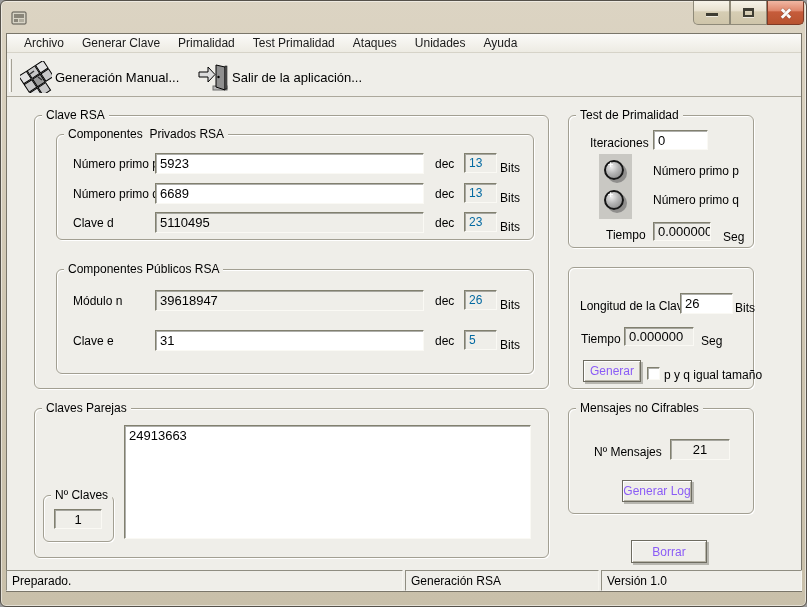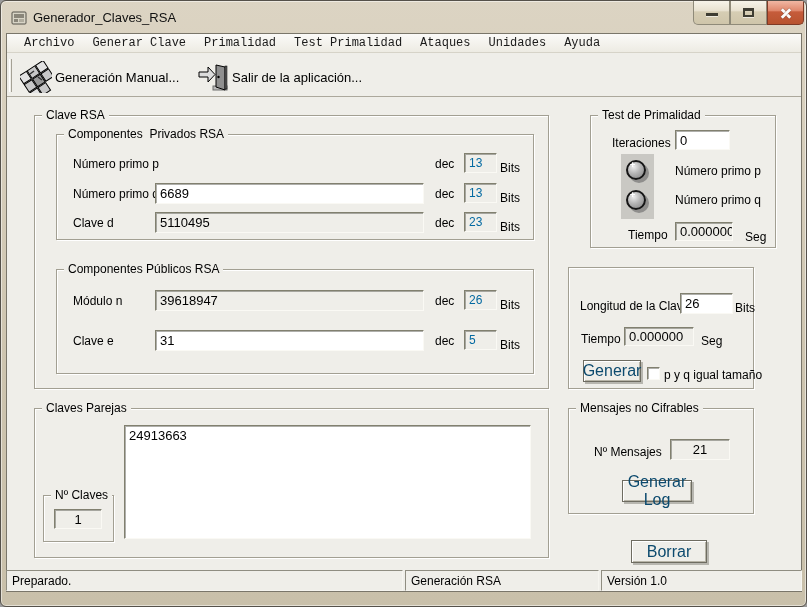--- a/index.html
+++ b/index.html
@@ -32,47 +32,47 @@
   .glyph-x { position:relative; width:14px; height:12px; }
   .glyph-x span { position:absolute; left:1px; top:5px; width:12px; height:3px; background:#FDFDFB; box-shadow:0 0 1px #5A2012; }
   .glyph-x span:nth-child(1){ transform:rotate(45deg); }
   .glyph-x span:nth-child(2){ transform:rotate(-45deg); }
   
   .inner { position:absolute; left:5px; top:32px; width:796px; height:559px;
            border:1px solid #7A766A; background:#EFEEE9; }
   .menubar { position:absolute; left:6px; top:33px; width:794px; height:19px;
     background: linear-gradient(#FBFAF8, #EDEBE3); border-bottom:1px solid #D6D3C8;
     display:flex; align-items:center; padding-left:8px; }
-  .mi { font-size:12px; color:#1a1a1a; padding:0 9px; line-height:18px; cursor:default;font-family:Liberation Mono, monospace; }
+  .mi { font-size:12px; color:#1a1a1a; padding:0 9px; line-height:18px; cursor:default; }
   .toolbar-sep { position:absolute; left:6px; top:95px; width:794px; height:1px; background:#ACA89C; }
   .gripper { position:absolute; left:8px; top:58px; width:3px; height:33px;
     border-left:1px solid #FFFFFF; border-right:1px solid #A5A195; }
   .tbtn { position:absolute; display:flex; align-items:center; height:36px; cursor:default; }
   .tbtn .tlabel { font-size:13px; color:#000; margin-left:3px; }
   
-  .gb { position:absolute; border:1px solid #A29F92; border-radius:0;
+  .gb { position:absolute; border:1px solid #A29F92; border-radius:6px;
         box-shadow: inset 1px 1px 0 #FFFFFF, 1px 1px 0 #FFFFFF; }
   .gb > .legend { position:absolute; top:-8px; left:7px; padding:0 4px;
         background:#EFEEE9; font-size:12px; color:#000; white-space:pre; line-height:14px; }
   .lbl { position:absolute; font-size:12px; color:#000; white-space:nowrap; }
   input.field, .listbox, .bits, .panelbox {
     border:1px solid; border-color:#81806F #FAF9F4 #FAF9F4 #81806F;
     box-shadow: inset 1px 1px 0 rgba(78,77,69,.45);
   }
   input.field { position:absolute; background:#fff; font-family:"Liberation Sans",sans-serif;
     font-size:13px; color:#000; padding:0 0 0 4px; outline:none; }
   input.field.ro { background:#EFEEE9; }
   input.field.ctr { text-align:center; padding:0; }
   .bits { position:absolute; width:33px; height:20px; background:#EFEEE9;
     font-size:12px; color:#0369a1; padding:2px 0 0 4px; }
   .listbox { position:absolute; background:#fff; font-size:13px; padding:2px 4px; overflow:hidden; }
   
   .btn { position:absolute; background:#EFEEE9; border:1px solid #6E6C61;
     box-shadow: inset 1px 1px 0 #FFFFFF, inset -1px -1px 0 #B7B4A7, 2px 2px 0 rgba(100,98,88,.40);
-    font-size:16px; color:#0c4a6e; display:flex; align-items:center; justify-content:center;
+    font-size:12px; color:#8b5cf6; display:flex; align-items:center; justify-content:center;
     font-family:"Liberation Sans",sans-serif; cursor:default; }
   
   .ledpanel { position:absolute; background:#C9C8C3; }
   .led { position:absolute; width:20px; height:20px; border-radius:50%;
     border:2px solid #161616;
     background: radial-gradient(circle at 35% 30%, #EDEDED, #B5B5B5 45%, #8E8E8E 85%);
     box-shadow: 3px 3px 0 rgba(95,95,95,.55); }
   .led::after { content:"+"; position:absolute; left:2px; top:-2px; color:#fff; font-size:9px; font-weight:bold; }
   
   .cb { position:absolute; width:13px; height:13px; background:#fff;
@@ -88,21 +88,20 @@
 
 <div class="window">
 
   <div class="titlebar">
     <svg class="title-icon" viewBox="0 0 16 16">
       <rect x="1" y="2" width="14" height="12" rx="1" fill="#D8D4C6" stroke="#55524A"></rect>
       <rect x="3" y="4" width="10" height="4" fill="#8A867A"></rect>
       <rect x="3" y="9" width="4" height="3" fill="#8A867A"></rect>
       <rect x="8" y="9" width="5" height="3" fill="#B0AC9E"></rect>
     </svg>
-    <span class="title-text">Generador_Claves_RSA</span>
     <div class="capbtns">
       <div class="capbtn">
           <div class="glyph-min"></div>
         </div>
       <div class="capbtn">
           <div class="glyph-max"></div>
         </div>
       <div class="capbtn close">
           <div class="glyph-x">
             <span></span>
@@ -155,20 +154,21 @@
 
   <div class="gb" style="left:33px; top:114px; width:515px; height:274px;">
     <span class="legend">Clave RSA</span>
   </div>
 
   <div class="gb" style="left:55px; top:133px; width:478px; height:106px;">
     <span class="legend">Componentes  Privados RSA</span>
   </div>
 
   <span class="lbl" style="left:72px; top:156px;">Número primo p</span>
+  <input class="field" style="left: 154px; top: 152px; width: 269px; height: 21px;" value="5923">
   <span class="lbl" style="left:434px; top:156px;">dec</span>
   <div class="bits" style="left:463px; top:152px;">13</div>
   <span class="lbl" style="left:499px; top:160px;">Bits</span>
 
   <span class="lbl" style="left:72px; top:186px;">Número primo q</span>
   <input class="field" style="left: 154px; top: 182px; width: 269px; height: 21px;" value="6689">
   <span class="lbl" style="left:434px; top:186px;">dec</span>
   <div class="bits" style="left:463px; top:182px;">13</div>
   <span class="lbl" style="left:499px; top:190px;">Bits</span>
 
@@ -198,21 +198,21 @@
     <span class="legend">Claves Parejas</span>
   </div>
   <div class="listbox" style="left:123px; top:424px; width:407px; height:114px;">
     <div>24913663</div>
   </div>
   <div class="gb" style="left:42px; top:494px; width:71px; height:47px;">
     <span class="legend">Nº Claves</span>
     <input class="field ro ctr" readonly="" style="left: 10px; top: 13px; width: 48px; height: 20px; background: rgb(239, 238, 233);" value="1">
   </div>
 
-  <div class="gb" style="left:567px; top:114px; width:186px; height:133px;margin-left:22px;">
+  <div class="gb" style="left:567px; top:114px; width:186px; height:133px;">
     <span class="legend">Test de Primalidad</span>
     <span class="lbl" style="left:21px; top:20px;">Iteraciones</span>
     <input class="field" style="left: 84px; top: 14px; width: 55px; height: 20px;" value="0">
     <div class="ledpanel" style="left:30px; top:38px; width:33px; height:65px;">
       <div class="led" style="left:5px; top:6px;"></div>
       <div class="led" style="left:5px; top:36px;"></div>
     </div>
     <span class="lbl" style="left:84px; top:48px;">Número primo p</span>
     <span class="lbl" style="left:84px; top:77px;">Número primo q</span>
     <span class="lbl" style="left:37px; top:112px;">Tiempo</span>

